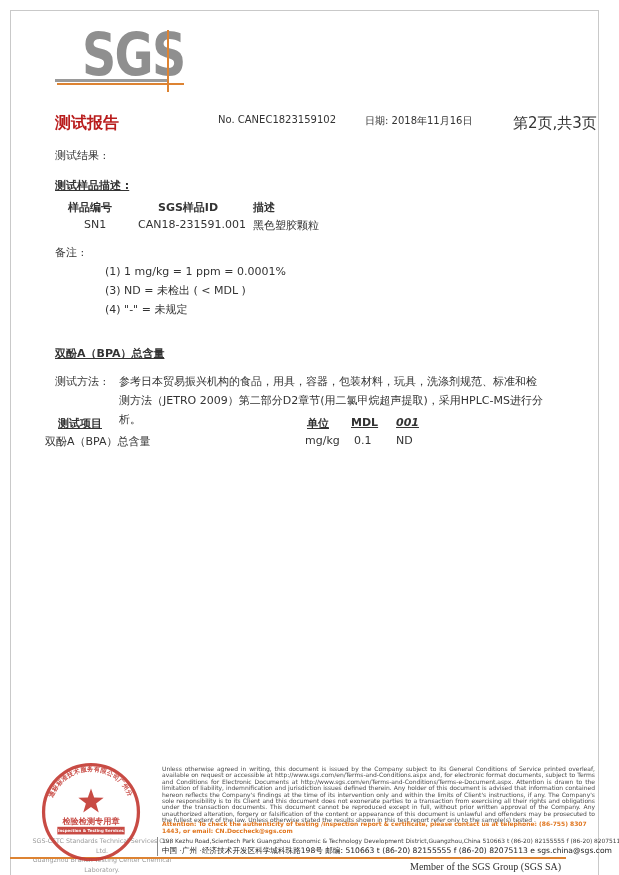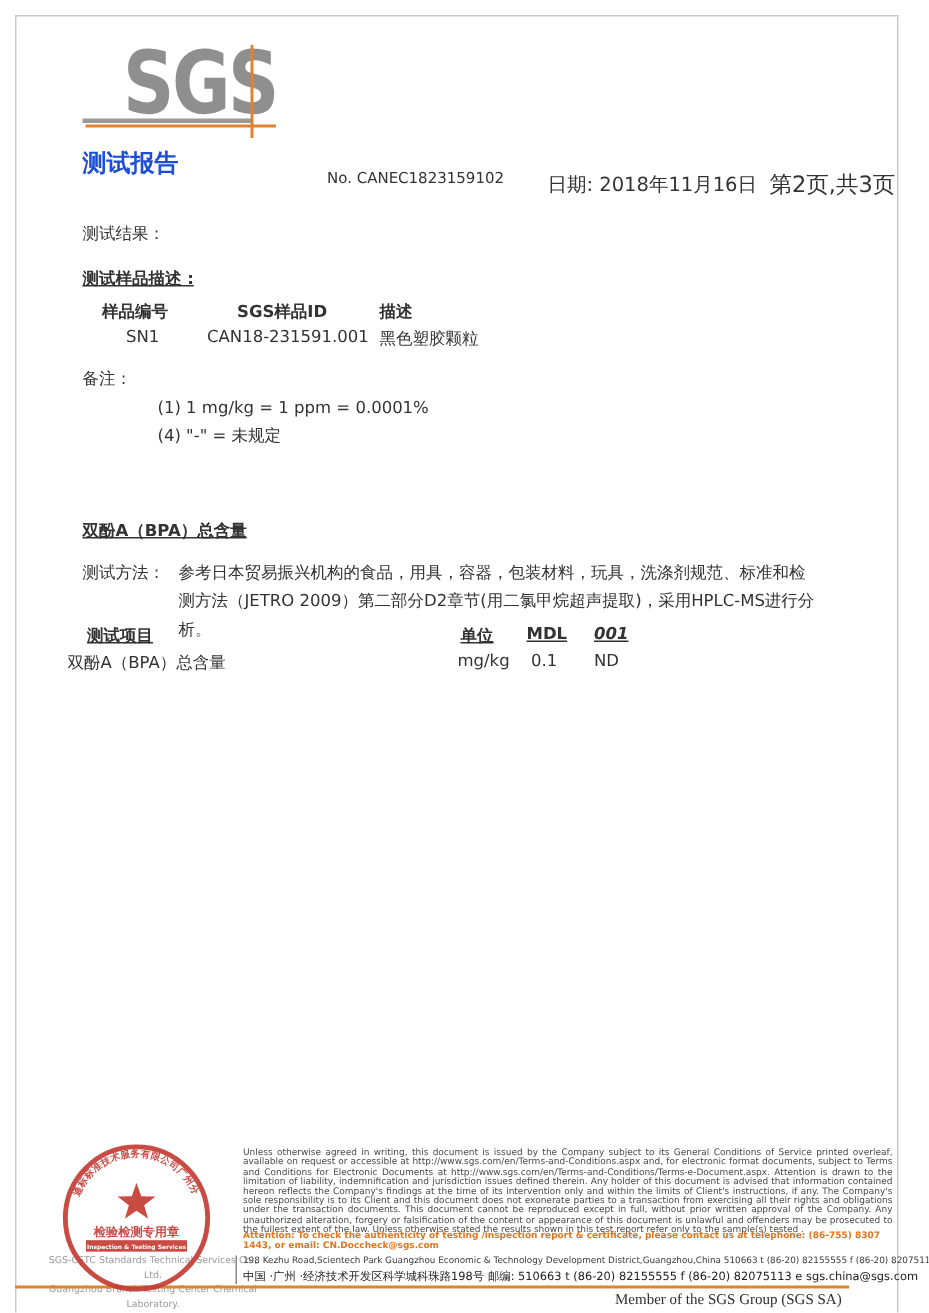--- a/index.html
+++ b/index.html
@@ -18,23 +18,23 @@
   .logo-text {
     left:82px; top:26px; font-size:58px; font-weight:bold; color:#8f8f8f;
     letter-spacing:-2px; transform:scaleX(0.82); transform-origin:left top;
     line-height:1;
   }
   .logo-gray-rule  { left:55px; top:79px; width:113px; height:3px; background:#9a9a9a; }
   .logo-orange-hrule { left:57px; top:83px; width:127px; height:2px; background:#dd8332; }
   .logo-orange-vrule { left:167px; top:30px; width:2px; height:62px; background:#dd8332; }
 
   
-  .report-title { left:55px; top:99px; font-size:16px; font-weight:bold; color:#1d4ed8;font-family:Liberation Serif, serif; }
+  .report-title { left:55px; top:113px; font-size:16px; font-weight:bold; color:#b91c1c;font-family:Liberation Serif, serif; }
   .report-no   { left:218px; top:114px; font-size:10px; }
-  .report-date { left:365px; top:114px; font-size:13px;text-align:center; }
+  .report-date { left:365px; top:114px; font-size:10px;text-align:center; }
   .report-page { left:513px; top:114px; font-size:15px; }
 
   .body-text { font-size:11px; color:#333; }
   .bold { font-weight:bold; }
   .u { text-decoration:underline; }
   .it { font-style:italic; }
 
   .results-label     { left:55px; top:148px; }
   .sample-desc-title { left:55px; top:178px; }
 
@@ -103,20 +103,21 @@
 <div class="abs body-text bold sample-h1">样品编号</div>
 <div class="abs body-text bold sample-h2">SGS样品ID</div>
 <div class="abs body-text bold sample-h3">描述</div>
 <div class="abs body-text sample-c1">SN1</div>
 <div class="abs body-text sample-c2">CAN18-231591.001</div>
 <div class="abs body-text sample-c3">黑色塑胶颗粒</div>
 
 <div class="abs body-text notes-label">备注 :</div>
 <div class="abs body-text notes-list">
   <div>(1) 1 mg/kg = 1 ppm = 0.0001%</div>
+  <div>(3) ND = 未检出 ( &lt; MDL )</div>
   <div>(4) "-" = 未规定</div>
 </div>
 
 <div class="abs body-text bold u bpa-title">双酚A（BPA）总含量</div>
 <div class="abs body-text method-label">测试方法 :</div>
 <div class="abs body-text method-text">参考日本贸易振兴机构的食品，用具，容器，包装材料，玩具，洗涤剂规范、标准和检测方法（JETRO 2009）第二部分D2章节(用二氯甲烷超声提取)，采用HPLC-MS进行分析。</div>
 
 <div class="abs body-text bold u rt-h1">测试项目</div>
 <div class="abs body-text bold u rt-h2">单位</div>
 <div class="abs body-text bold u rt-h3">MDL</div>

